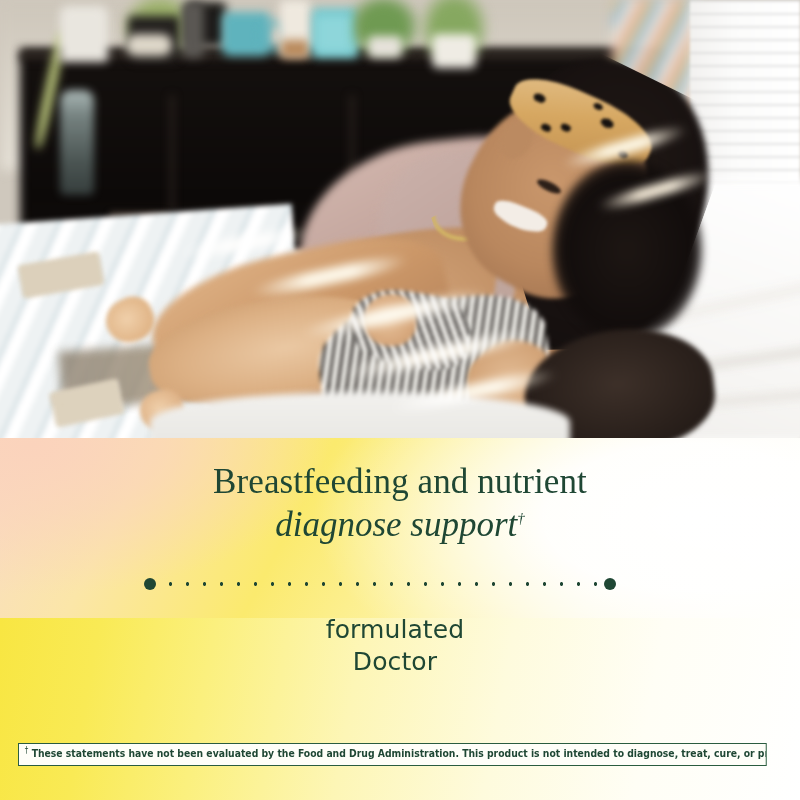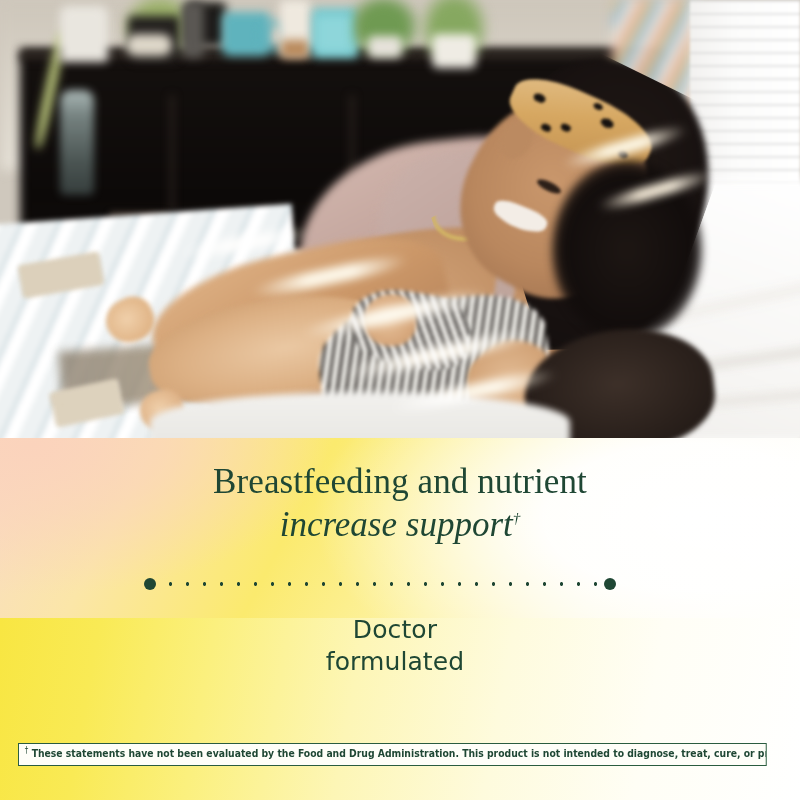--- a/index.html
+++ b/index.html
@@ -580,34 +580,34 @@
   </div>
 
   <div class="panel">
     <div class="panel-bg"></div>
     <div class="panel-bg2"></div>
 
     <div class="panel-content">
 
       <div class="headline">
         <span class="l1">Breastfeeding and nutrient</span>
-        <span class="l2"><span>increase support</span><sup>†</sup></span>
+        <span class="l2"><span>diagnose support</span><sup>†</sup></span>
       </div>
 
       <div class="divider">
         <span class="cap left"></span>
         <span class="dots"></span>
         <span class="cap right"></span>
       </div>
 
       <div class="features">
 
         <div class="feature left-col">
+          <span class="ln">formulated</span>
           <span class="ln">Doctor</span>
-          <span class="ln">formulated</span>
         </div>
 
 
       </div>
 
       <div class="disclaimer"><sup>†</sup> <span>These statements have not been evaluated by the Food and Drug Administration. This product is not intended to diagnose, treat, cure, or prevent any disease.</span></div>
 
     </div>
   </div>
 

